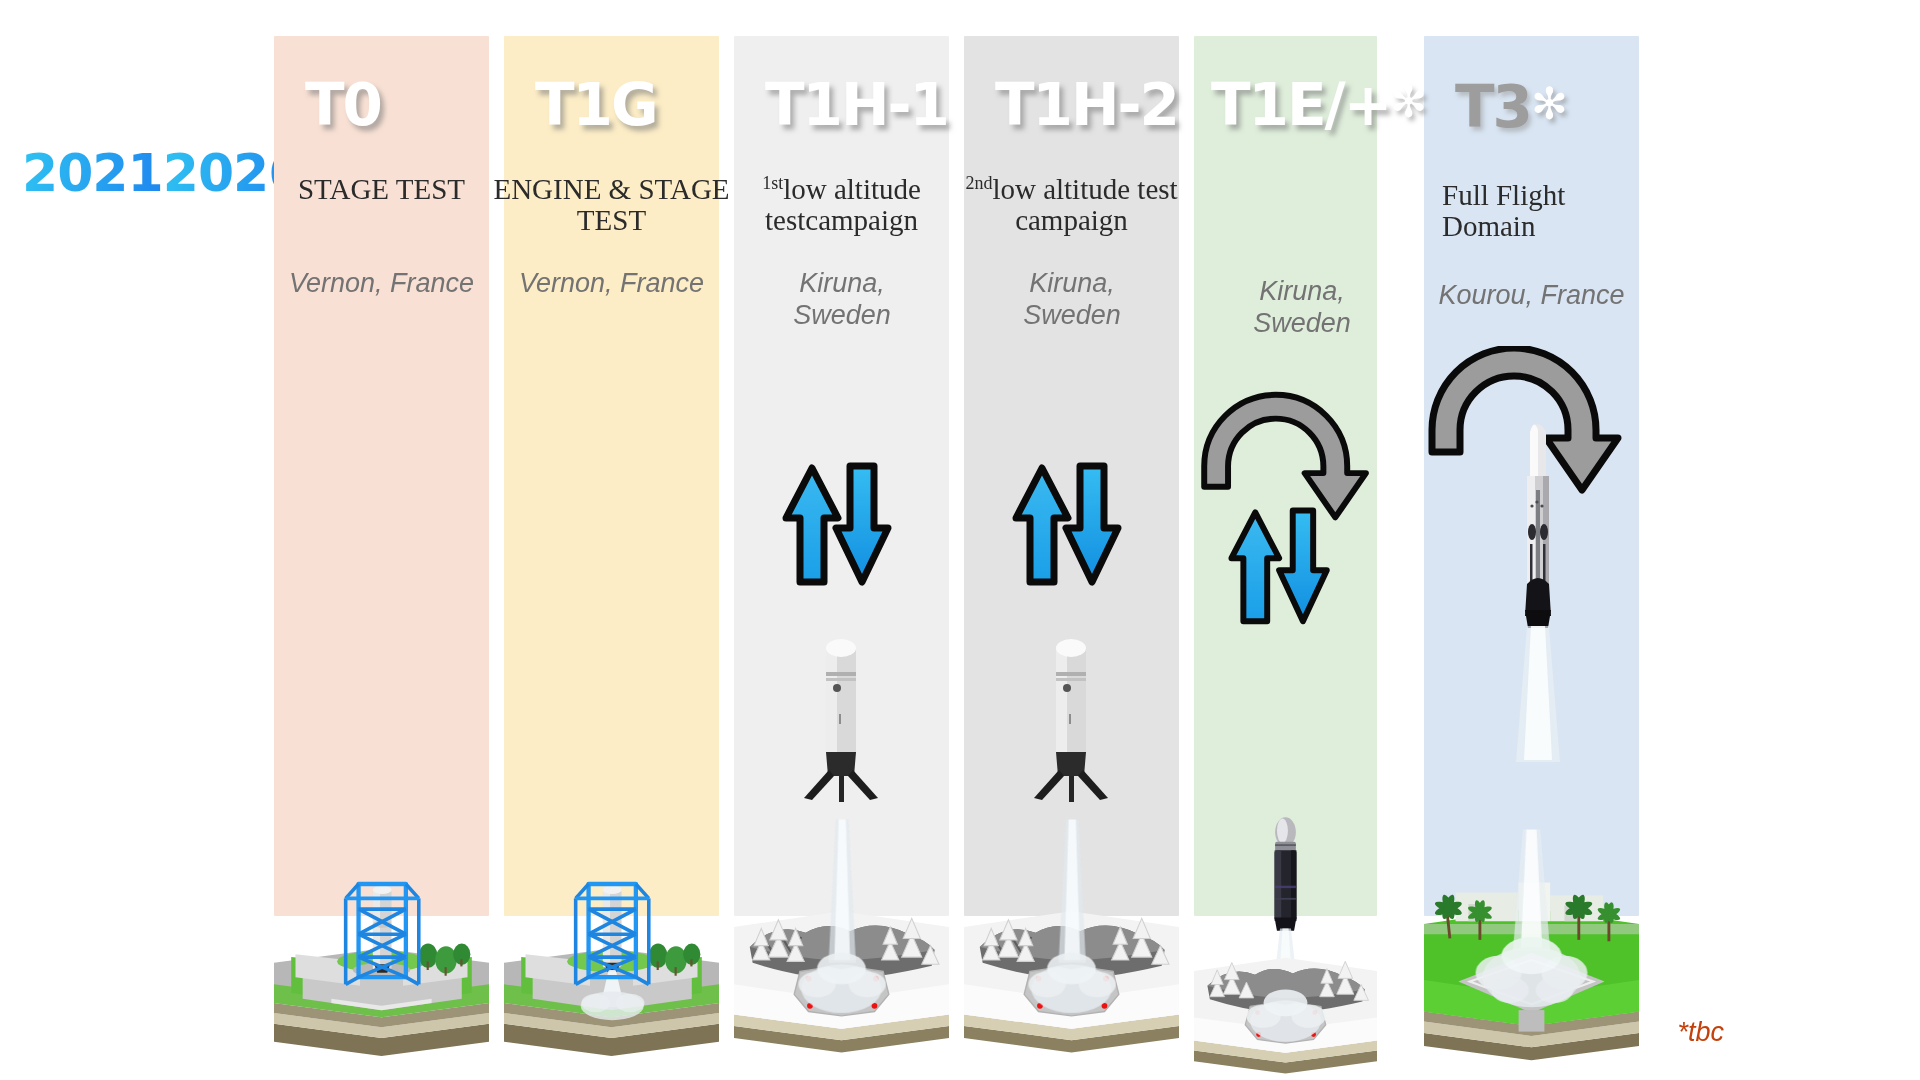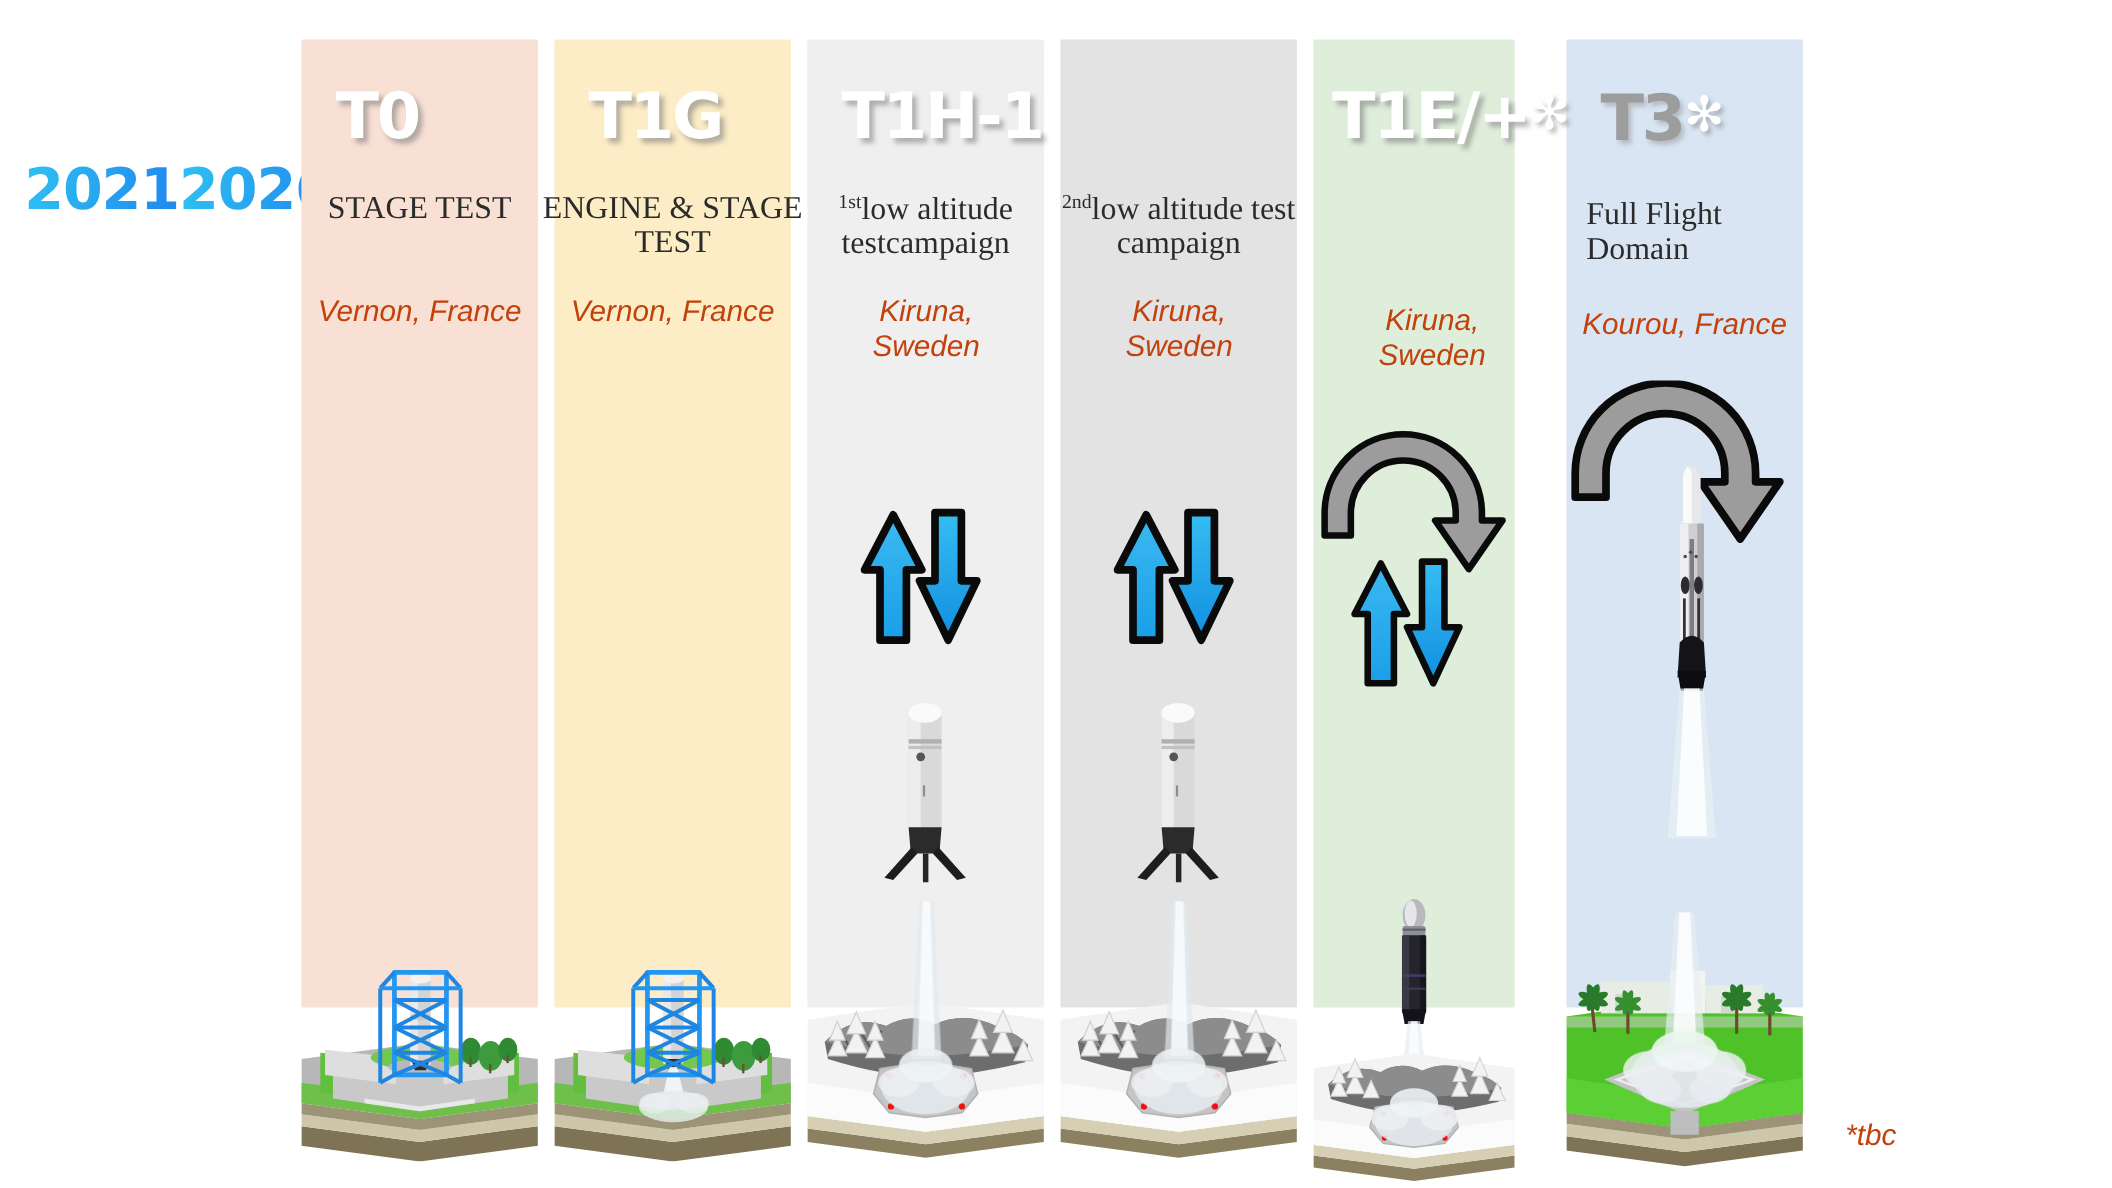--- a/index.html
+++ b/index.html
@@ -67,21 +67,21 @@
     z-index: 5;
   }
   .col-sub.wrap { white-space: normal; }
   .col-sub sup { font-size: 18px; vertical-align: 10px; }
 
   .col-loc {
     position: absolute; top: 232px; left: -10px; width: calc(100% + 20px);
     text-align: center;
     font-style: italic; font-weight: 400;
     font-size: 27px; line-height: 1.17;
-    color: #c2410c;
+    color: #737373;
     z-index: 5;
   }
   .col-loc.nowrap { white-space: nowrap; }
 
   .art { position: absolute; left: 0; width: 100%; z-index: 2; }
 
   #tbc-note {
     position: absolute; right: 196px; bottom: 32px;
     font-style: italic; font-size: 27px; color: #c2410c;
     font-family: "Liberation Sans", sans-serif;
@@ -319,20 +319,21 @@
           <ellipse cx="116" cy="230" rx="26" ry="18" fill="#eef2f5" opacity="0.85"></ellipse>
           <ellipse cx="186" cy="230" rx="26" ry="18" fill="#eef2f5" opacity="0.85"></ellipse>
           <ellipse cx="150" cy="208" rx="34" ry="22" fill="#f2f6f8" opacity="0.9"></ellipse>
         </g>
       </g>
     </svg>
   </div>
 
   <div class="col" style="left:964px; width:215px; height:1010px;">
     <div class="col-bg" style="height:880px; background:#e3e3e3;"></div>
+    <div class="col-code">T1H-2</div>
     <div class="col-sub wrap" style="left:-24px; width:calc(100% + 48px);">
       <sup>2nd</sup><span>low altitude test campaign</span>
     </div>
     <div class="col-loc" style="width:160px; left:28px;">Kiruna, Sweden</div>
     <svg class="art" style="top:420px; height:360px;" viewBox="0 0 215 360" preserveAspectRatio="xMidYMid meet">
       <defs>
         <linearGradient id="bg4a" x1="0" y1="0" x2="0" y2="1">
           <stop offset="0%" stop-color="#3bb9f0"></stop>
             <stop offset="100%" stop-color="#1a9fe8"></stop>
         </linearGradient>

